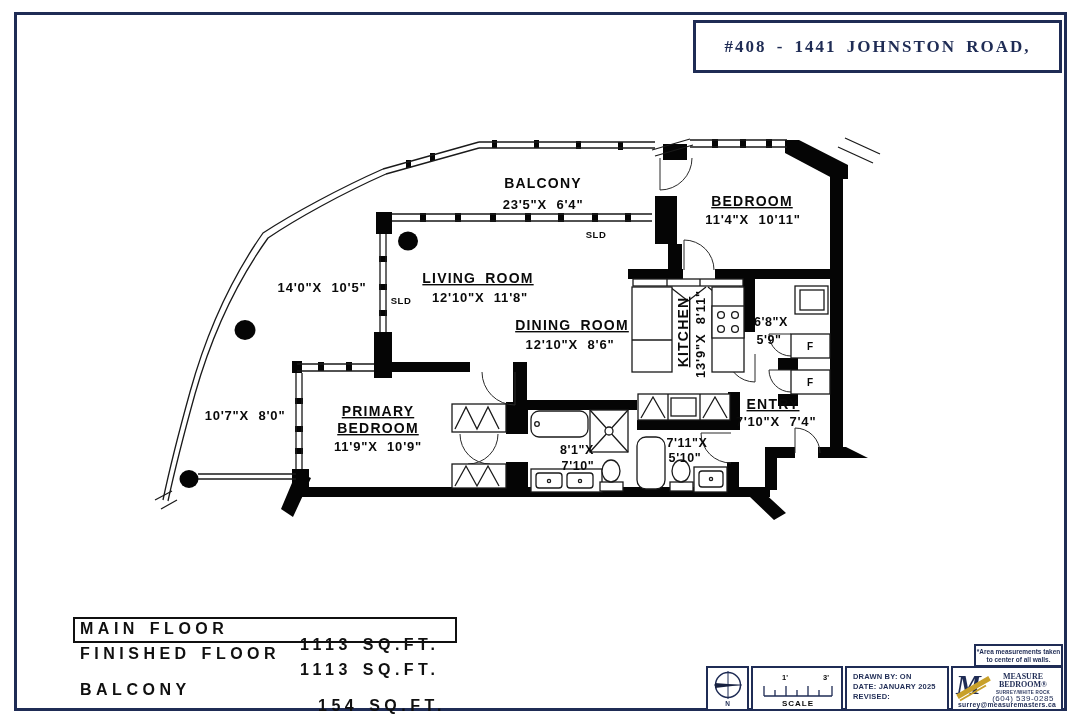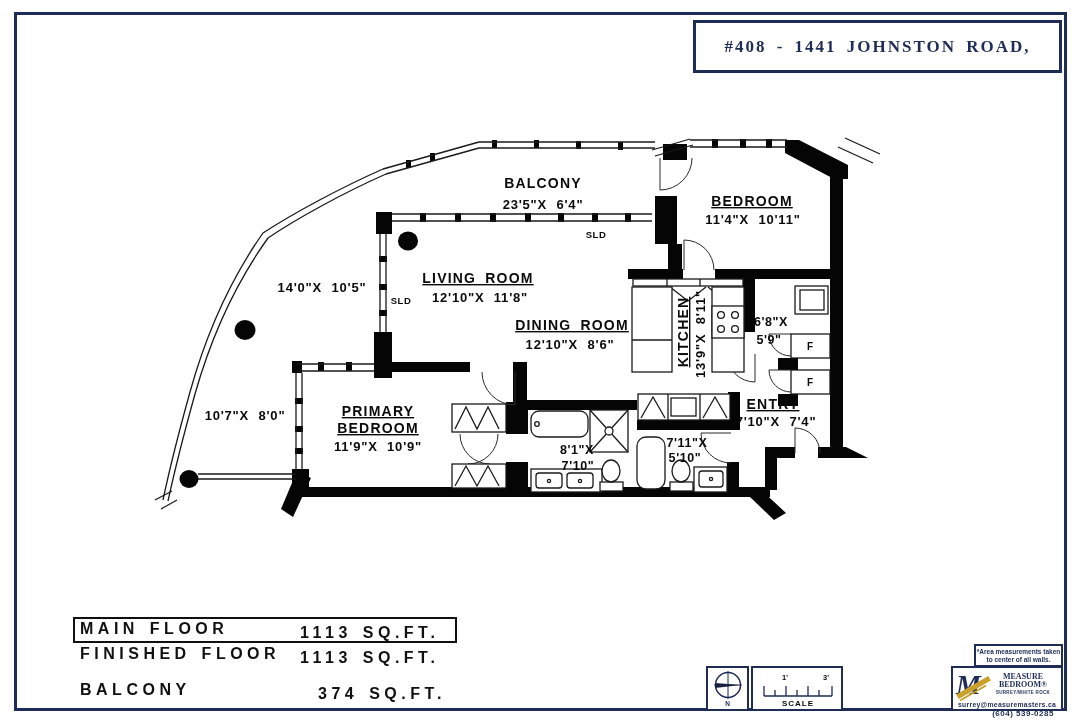--- a/index.html
+++ b/index.html
@@ -15,40 +15,40 @@
         font-size:17px;letter-spacing:2px;word-spacing:4px;line-height:23px;}
   svg text{font-family:"Liberation Sans",sans-serif;font-weight:bold;fill:#0a0a0a;}
   .rn{font-size:14px;letter-spacing:1.2px;word-spacing:4px;}
   .rd{font-size:13px;letter-spacing:.8px;word-spacing:5px;}
   .sd{font-size:12.5px;letter-spacing:.6px;word-spacing:4px;}
   .tiny{font-size:9.5px;letter-spacing:.5px;}
   .fl{font-size:10px;}
   .u{text-decoration:underline;}
   .area-row{position:absolute;color:#101010;font-weight:bold;font-size:16px;
         letter-spacing:4.5px;word-spacing:2px;white-space:nowrap;margin-top:24px;}
-  .area-row .val{position:absolute;left:220px;top:4px;}
+  .area-row .val{position:absolute;left:220px;top:16px;}
   .fin-box{position:absolute;left:73px;top:617px;width:384px;height:26px;
         border:2px solid #101010;box-sizing:border-box;}
   .fbox{position:absolute;border:2.5px solid var(--navy);background:#fff;box-sizing:border-box;
         color:var(--navy);}
   .drawn-line{font-size:7.5px;font-weight:bold;line-height:10px;letter-spacing:.2px;}
   .note-box{display:flex;flex-direction:column;justify-content:center;align-items:center;
         font-size:6.5px;font-weight:bold;line-height:8px;text-align:center;}
   .logo-box{display:flex;flex-direction:row;padding:2px 3px;}
   .mwrap{position:relative;width:32px;height:34px;flex:0 0 32px;}
   .mwrap .mchar{font-size:28px;font-weight:900;font-style:italic;color:var(--navy);
         line-height:30px;font-family:"Liberation Serif",serif;}
   .mwrap .slash{position:absolute;left:-1px;top:15px;width:37px;height:5px;
         background:var(--gold);transform:rotate(-30deg);}
   .mwrap .slash2{position:absolute;left:2px;top:22px;width:30px;height:2px;
         background:var(--gold);transform:rotate(-30deg);}
   .lcol{flex:1;text-align:center;line-height:1;}
   .lname{font-family:"Liberation Serif",serif;font-size:8px;font-weight:bold;margin-top:3px;}
   .lregion{font-size:4.5px;font-weight:bold;margin-top:1.5px;letter-spacing:.3px;}
-  .lphone{font-size:8px;font-weight:bold;margin-top:15px;letter-spacing:.5px;}
+  .lphone{font-size:8px;font-weight:normal;margin-top:0;letter-spacing:.5px;}
   .lemail{position:absolute;left:0;right:0;bottom:1px;text-align:center;
         font-size:6.8px;font-weight:bold;color:var(--navy);letter-spacing:.3px;}
 </style>
 </head>
 <body>
 
 <div class="page">
 
   <div class="page-border"></div>
 
@@ -208,21 +208,21 @@
     <span>MAIN FLOOR</span>
     <span class="val">1113 SQ.FT.</span>
   </div>
   <div class="fin-box"></div>
   <div class="area-row" style="left:80px;top:621px;">
     <span>FINISHED FLOOR</span>
     <span class="val">1113 SQ.FT.</span>
   </div>
   <div class="area-row" style="left:80px;top:657px;">
     <span>BALCONY</span>
-    <span class="val" style="left:238px;">374 SQ.FT.</span>
+    <span class="val" style="left:238px;">154 SQ.FT.</span>
   </div>
 
   <div class="fbox" style="left:706px;top:666px;width:43px;height:45px;">
     <svg width="38" height="32" viewBox="0 0 38 32" style="display:block;margin:2px auto 0;">
       <circle cx="19" cy="15" r="12.5" fill="none" stroke="#1f2c55" stroke-width="1.5"></circle>
       <line x1="19" y1="1" x2="19" y2="29" stroke="#1f2c55" stroke-width="1"></line>
       <line x1="5" y1="15" x2="33" y2="15" stroke="#1f2c55" stroke-width=".8"></line>
       <polygon points="6,13 32,15 6,18" fill="#16203f"></polygon>
     </svg>
     <div style="text-align:center;font-size:6.5px;font-weight:bold;margin-top:-2px;">N</div>
@@ -230,20 +230,25 @@
 
   <div class="fbox" style="left:751px;top:666px;width:92px;height:45px;">
     <svg width="86" height="40" viewBox="0 0 86 40" style="display:block;margin:1px auto 0;">
       <text x="31" y="11" text-anchor="middle" font-size="7.5" font-weight="bold" fill="#1f2c55">1'</text>
       <text x="72" y="11" text-anchor="middle" font-size="7.5" font-weight="bold" fill="#1f2c55">3'</text>
       <path d="M10,27H78 M10,17V27 M21,21V27 M32,17V27 M43,21V27 M54,17V27 M65,21V27 M78,17V27" stroke="#1f2c55" stroke-width="1.3" fill="none"></path>
       <text x="44" y="37" text-anchor="middle" font-size="8" font-weight="bold" fill="#1f2c55" letter-spacing="1">SCALE</text>
     </svg>
   </div>
 
+  <div class="fbox" style="left:845px;top:666px;width:104px;height:45px;padding:4px 0 0 6px;">
+    <div class="drawn-line">DRAWN BY: ON</div>
+    <div class="drawn-line">DATE: JANUARY 2025</div>
+    <div class="drawn-line">REVISED:</div>
+  </div>
 
   <div class="fbox note-box" style="left:974px;top:644px;width:89px;height:23px;">
     <div>*Area measurements taken</div>
     <div>to center of all walls.</div>
   </div>
 
   <div class="fbox logo-box" style="left:951px;top:666px;width:112px;height:45px;">
     <div class="mwrap">
       <span class="mchar">M</span>
       <div class="slash"></div>

